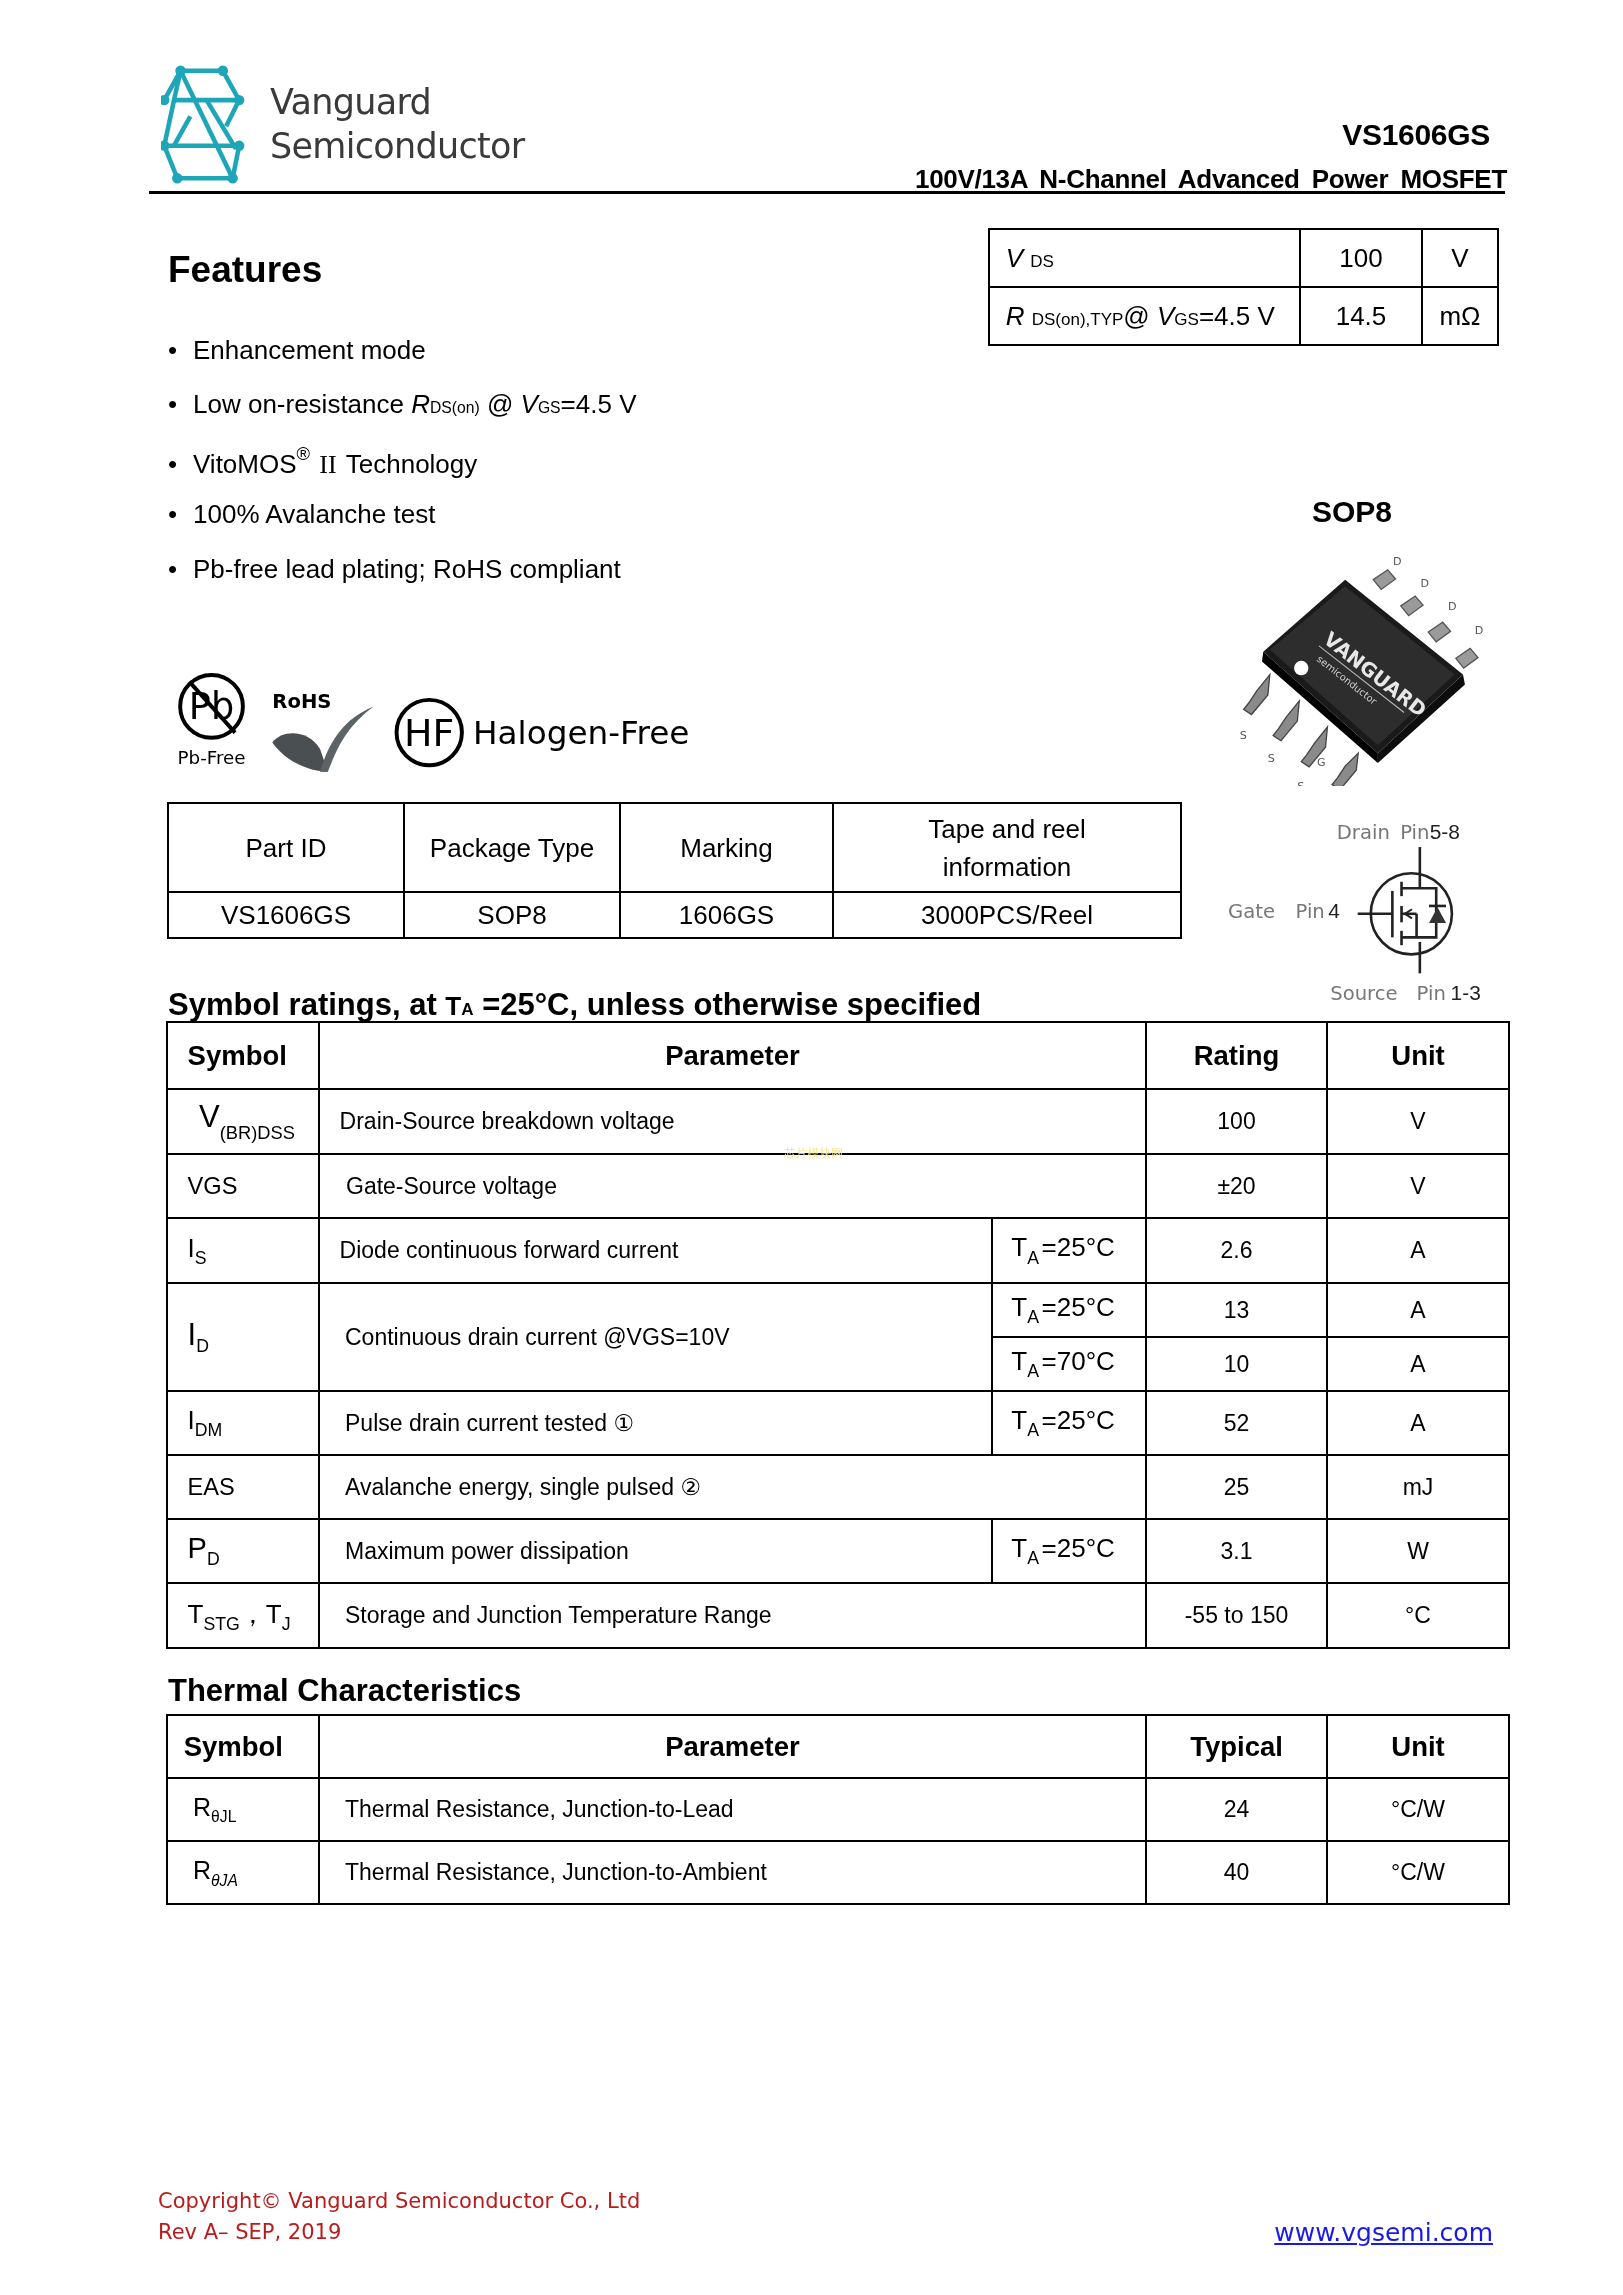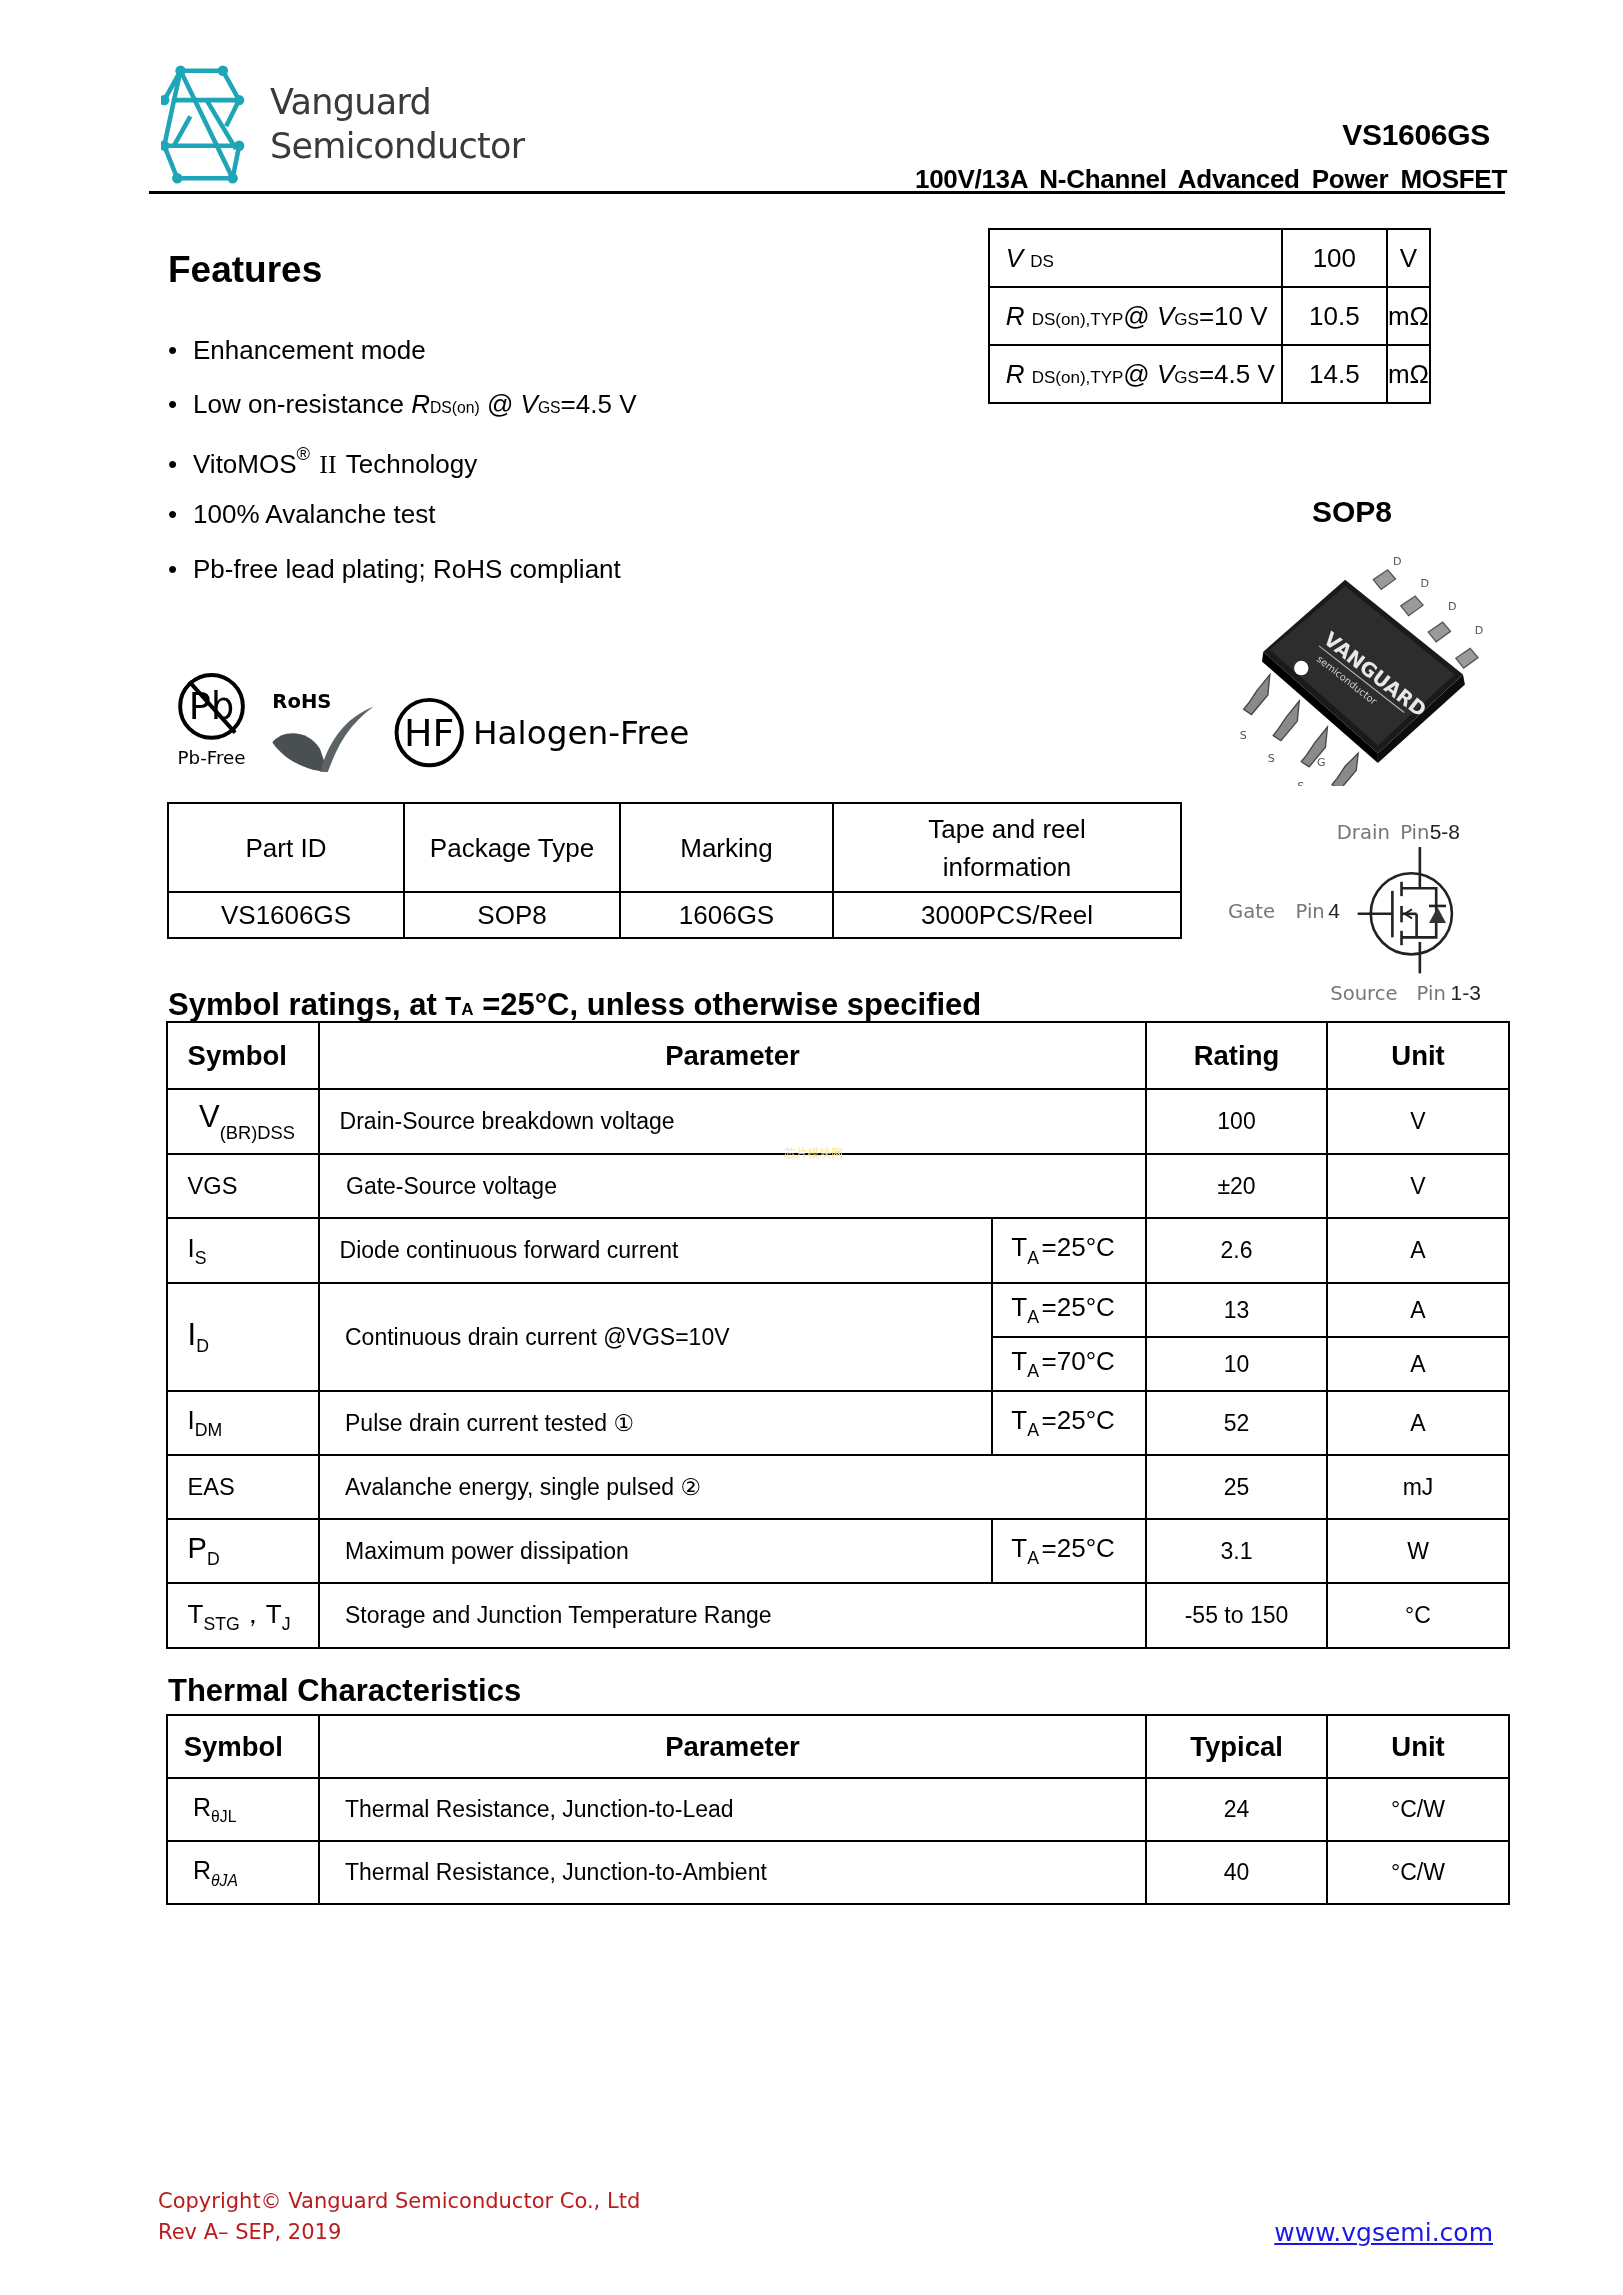--- a/index.html
+++ b/index.html
@@ -21,21 +21,21 @@
   #features-title { left: 168px; top: 249px; font-size: 37px; font-weight: bold; }
   .feature { position: absolute; left: 168px; font-size: 26px; white-space: nowrap; }
   .feature .bullet { display: inline-block; width: 25px; }
   .feature sub, .small-sub { font-size: 15.7px; vertical-align: baseline; }
   .feature sup { font-size: 18.3px; vertical-align: 13px; }
   .it { font-style: italic; }
   .roman2 { font-family: "Liberation Serif", serif; margin: 0 9.2px; }
 
   
   table { border-collapse: collapse; }
-  #key-specs { left: 988px; top: 228px; width: 443px; }
+  #key-specs { left: 988px; top: 228px; width: 511px; }
   #key-specs td { border: 2.6px solid #000; height: 58px; font-size: 26px; }
   #key-specs td.c1 { width: 311px; padding-left: 15.7px; }
   #key-specs td.c2 { width: 122px; text-align: center; }
   #key-specs td.c3 { text-align: center; }
   #key-specs .ksub { font-size: 17px; }
 
   
   #pkg-label { left: 1312px; top: 495px; font-size: 30px; font-weight: bold; }
   #pkg-image { left: 1224px; top: 537px; width: 275px; height: 249px; }
 
@@ -140,25 +140,20 @@
 </div>
 
 <table id="key-specs" class="abs">
   <tbody>
       <tr>
     <td class="c1"><span class="it">V</span> <span class="ksub">DS</span></td>
     <td class="c2">100</td>
     <td class="c3">V</td>
   </tr>
   <tr>
-    <td class="c1"><span class="it">R</span> <span class="ksub">DS(on),TYP</span><span>@</span>&nbsp;<span class="it">V</span><span class="ksub">GS</span><span>=10 V</span></td>
-    <td class="c2">10.5</td>
-    <td class="c3">mΩ</td>
-  </tr>
-  <tr>
     <td class="c1"><span class="it">R</span> <span class="ksub">DS(on),TYP</span><span>@</span>&nbsp;<span class="it">V</span><span class="ksub">GS</span><span>=4.5 V</span></td>
     <td class="c2">14.5</td>
     <td class="c3">mΩ</td>
   </tr>
 </tbody>
   </table>
 
 <div id="pkg-label" class="abs">SOP8</div>
 <svg id="pkg-image" class="abs" viewBox="0 0 420 380">
 

